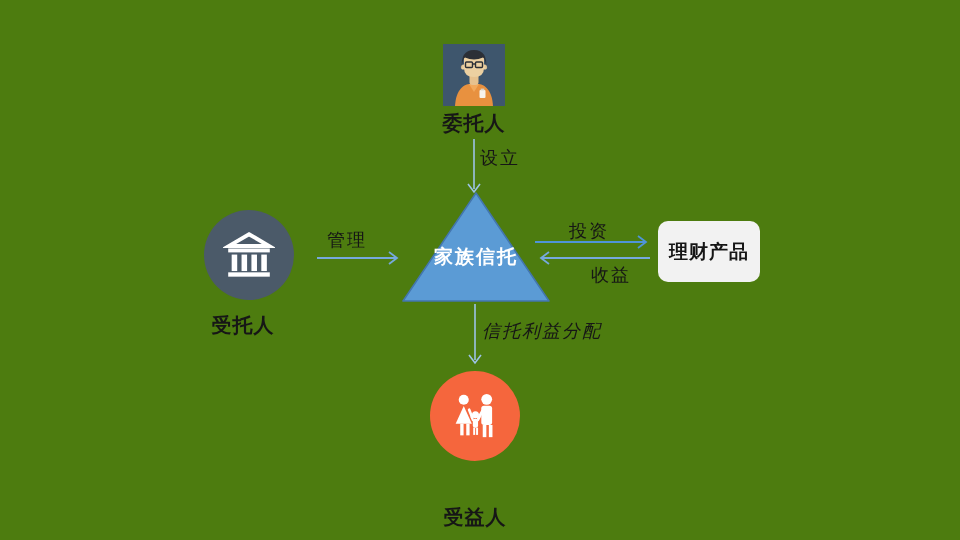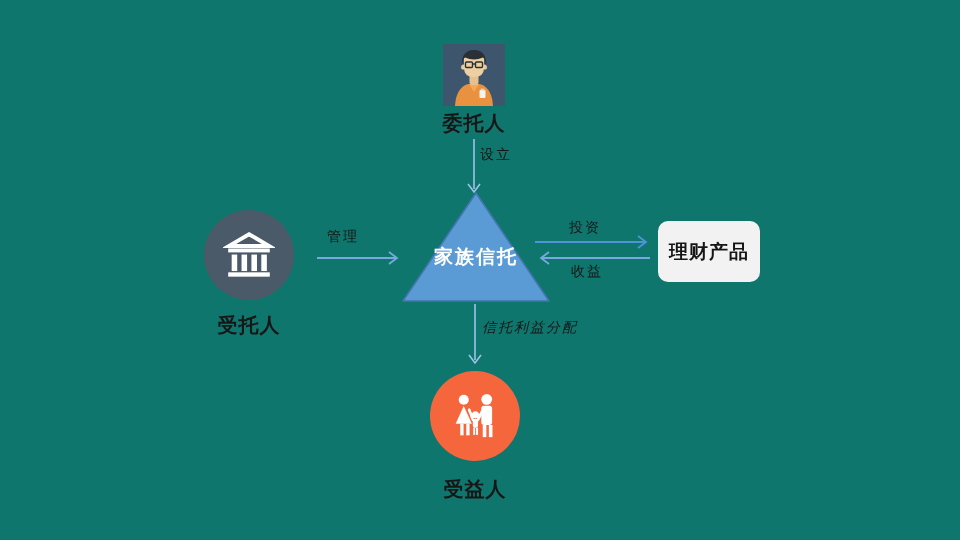--- a/index.html
+++ b/index.html
@@ -1,43 +1,43 @@
 <!DOCTYPE html>
 <html><head>
 <meta charset="utf-8">
 <style>
   html,body{margin:0;padding:0;background:#fff;}
   .canvas{
-    position:relative;width:960px;height:540px;background:#0f766e;overflow:hidden;
+    position:relative;width:960px;height:540px;background:#4d7c0f;overflow:hidden;
     font-family:"Liberation Serif","DejaVu Serif",serif;color:#161616;
   }
   .abs{position:absolute;}
   .node-label{font-weight:bold;font-size:20px;text-align:center;letter-spacing:1px;}
-  .edge-label{font-size:14px;letter-spacing:2px;white-space:nowrap;}
+  .edge-label{font-size:18px;letter-spacing:2px;white-space:nowrap;}
   .avatar{left:443px;top:44px;width:62px;height:62px;}
   .avatar svg{display:block;width:100%;height:100%;}
   .settlor-label{left:414px;top:110px;width:120px;}
   .trustee-circle{left:204px;top:210px;width:90px;height:90px;border-radius:50%;
     background:#4b5a69;display:flex;align-items:center;justify-content:center;}
-  .trustee-label{left:189px;top:312px;width:120px;}
+  .trustee-label{left:183px;top:312px;width:120px;}
   .beneficiary-circle{left:430px;top:371px;width:90px;height:90px;border-radius:50%;
     background:#f5663d;display:flex;align-items:center;justify-content:center;}
-  .beneficiary-label{left:415px;top:476px;width:120px;}
+  .beneficiary-label{left:415px;top:504px;width:120px;}
   .products-box{left:658px;top:221px;width:102px;height:61px;background:#f2f2f2;
     border-radius:10px;display:flex;align-items:center;justify-content:center;
     font-weight:bold;font-size:19px;letter-spacing:1px;}
   .triangle-wrap{left:396px;top:189px;width:160px;height:118px;}
   .triangle-wrap svg{display:block;width:100%;height:100%;}
   .trust-label{left:396px;top:244px;width:160px;text-align:center;color:#ffffff;
     font-weight:bold;font-size:19px;letter-spacing:2px;}
   .arrow-layer{left:0;top:0;width:960px;height:540px;pointer-events:none;}
   .lbl-establish{left:480px;top:146px;}
   .lbl-manage{left:327px;top:228px;}
   .lbl-invest{left:569px;top:219px;font-family:Liberation Mono, monospace;}
-  .lbl-returns{left:571px;top:263px;}
+  .lbl-returns{left:591px;top:263px;}
   .lbl-distribute{left:482px;top:319px;font-style:italic;}
 </style>
 </head>
 <body>
 
 <div class="canvas">
 
   <svg class="abs arrow-layer" viewBox="0 0 960 540">
     <g stroke="#9dc3e6" fill="none" stroke-width="1.6">
       <line x1="474" y1="139" x2="474" y2="189"></line>

